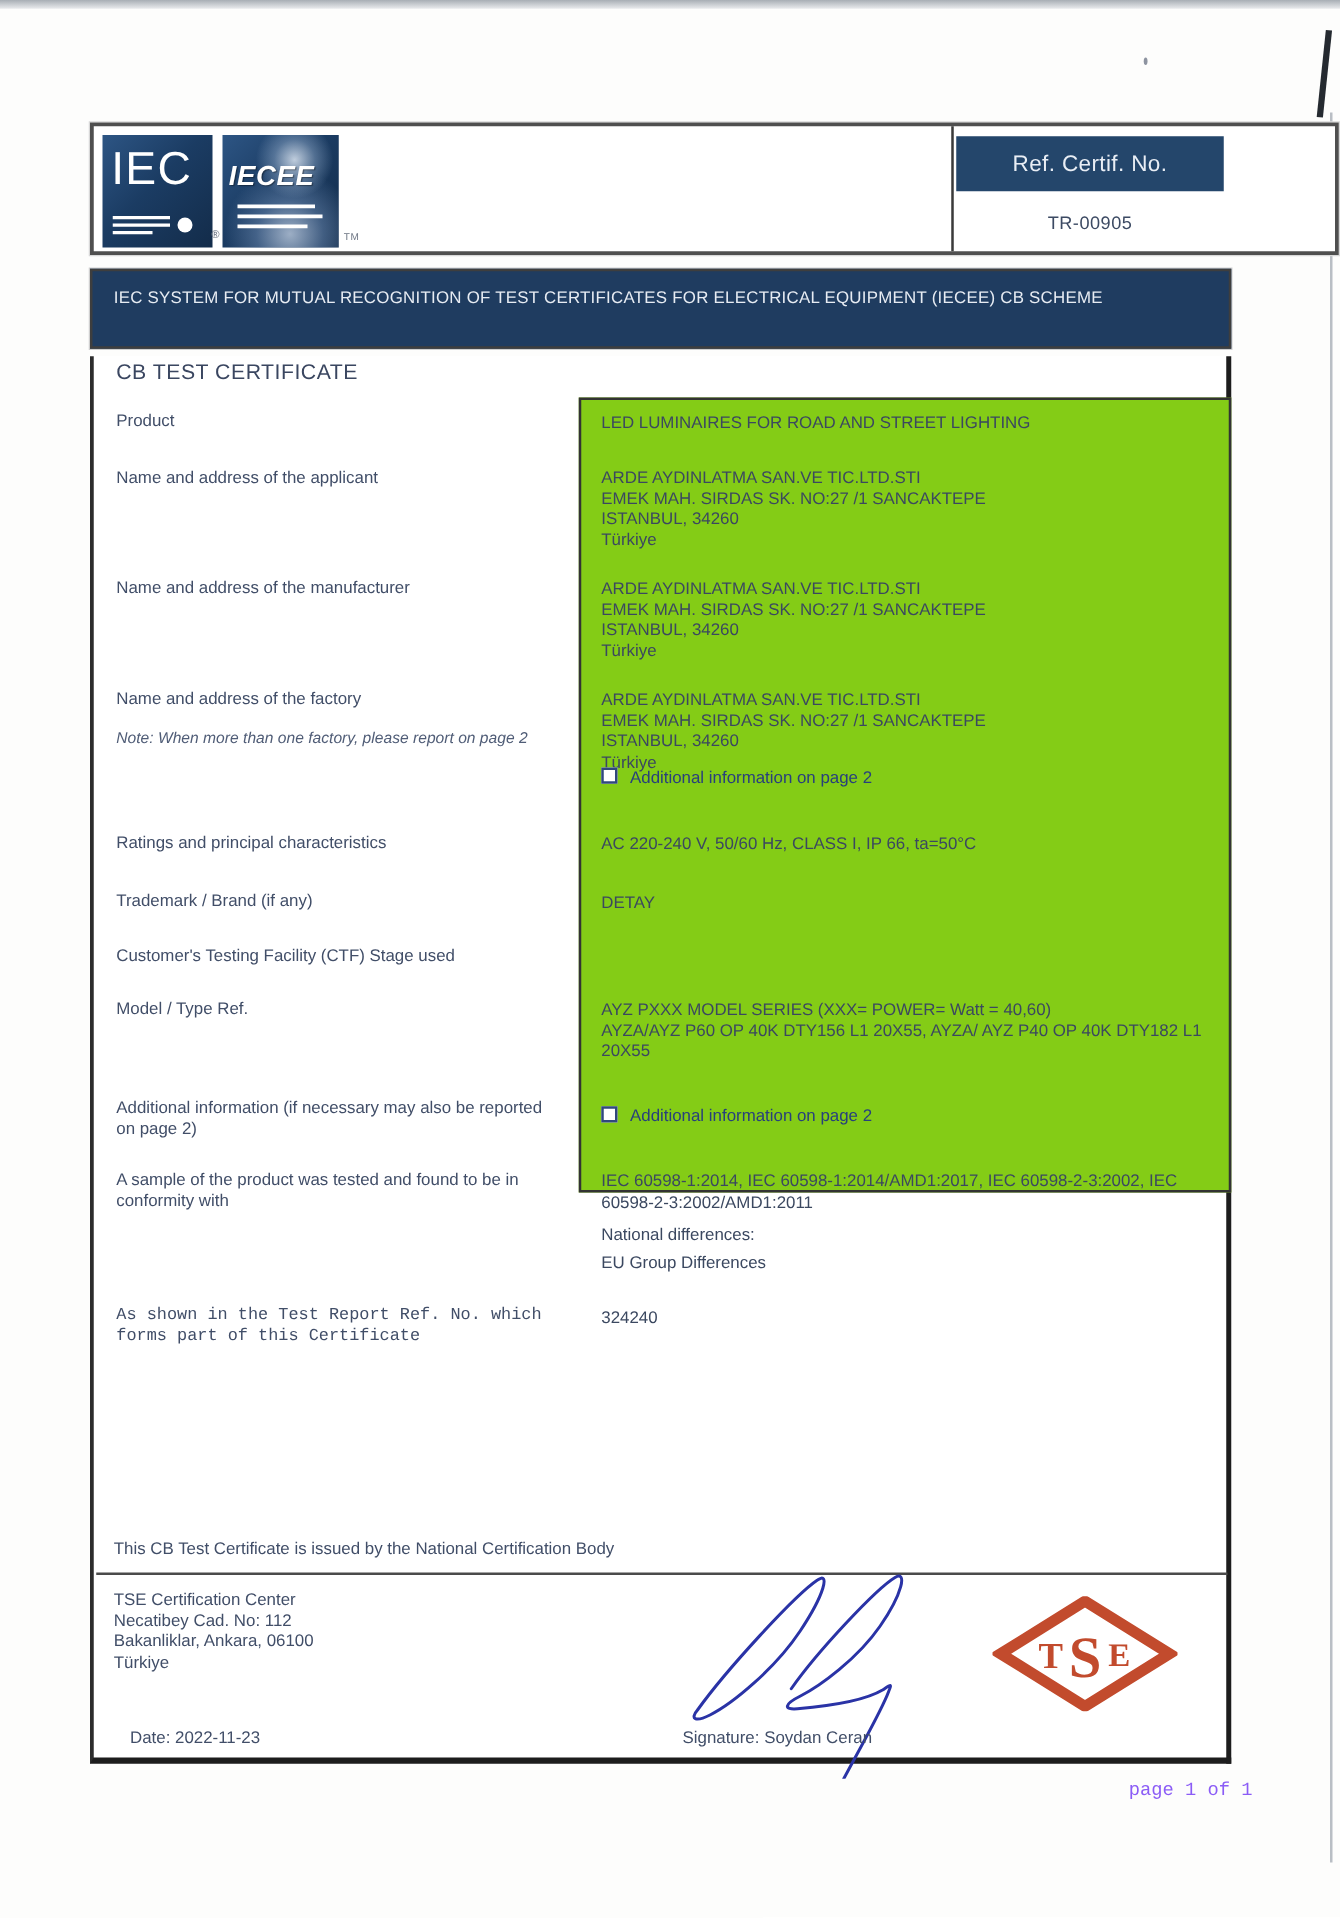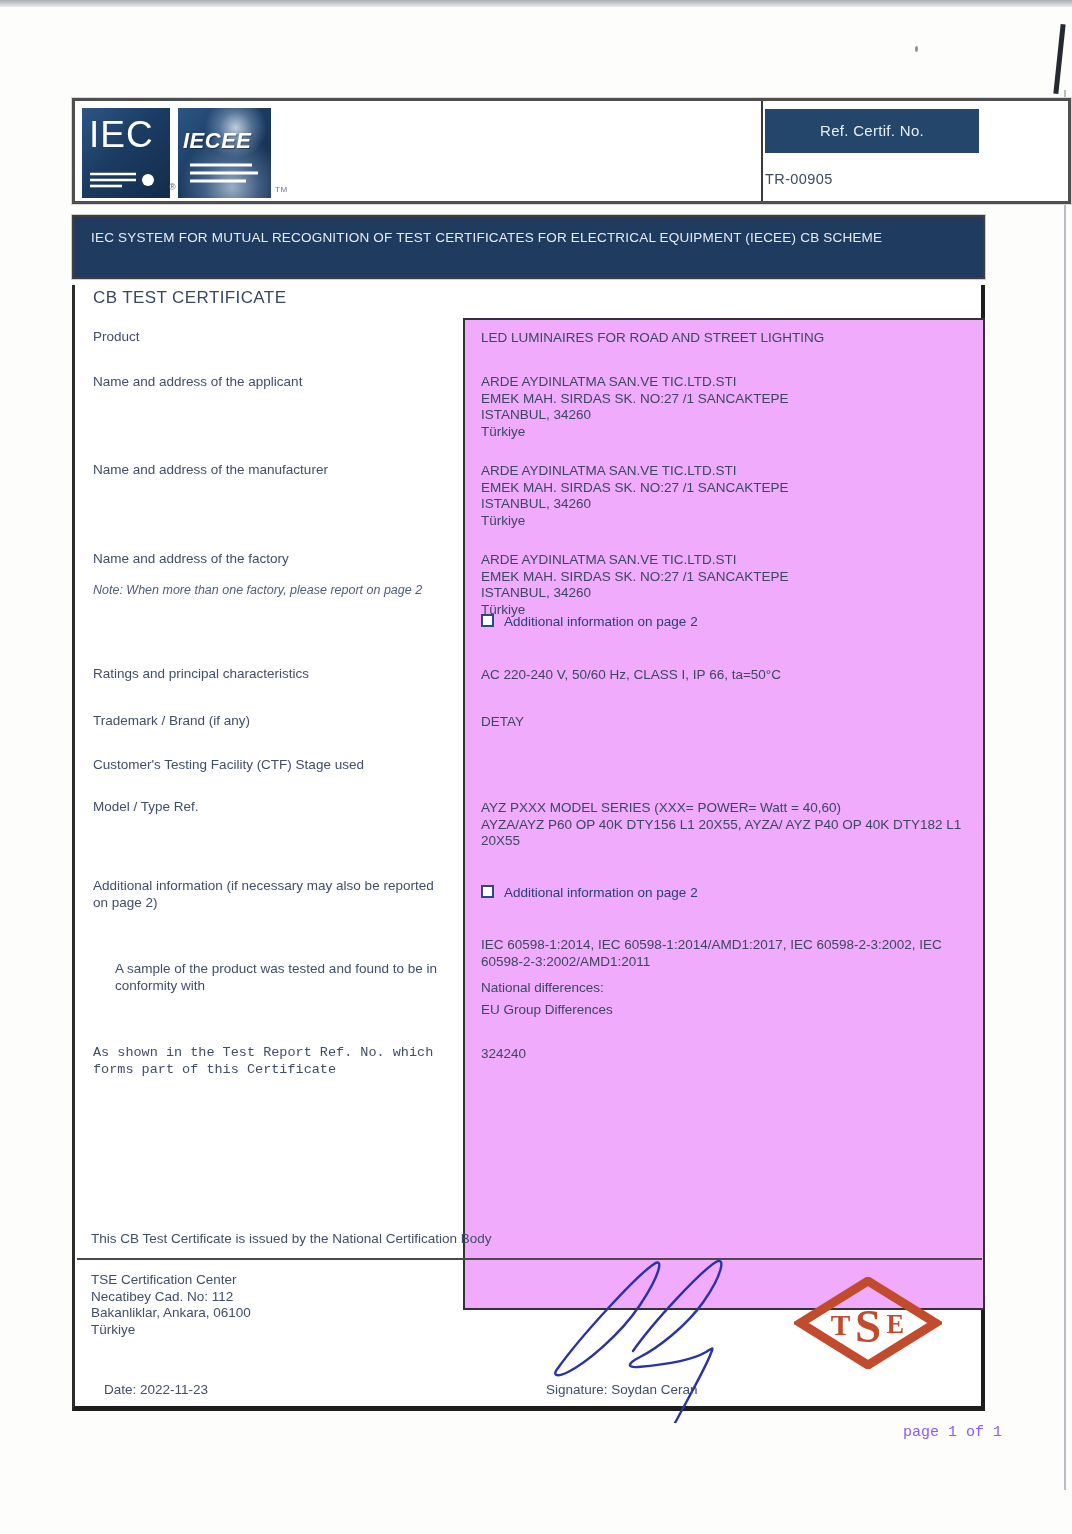--- a/index.html
+++ b/index.html
@@ -25,38 +25,38 @@
       radial-gradient(circle at 62% 22%, rgba(220,230,242,.85) 0%, rgba(150,175,205,.45) 18%, rgba(0,0,0,0) 34%),
       radial-gradient(circle at 58% 88%, rgba(190,205,225,.8) 0%, rgba(110,140,180,.5) 28%, rgba(0,0,0,0) 55%),
       linear-gradient(135deg,#2d5584 0%,#1b3c63 45%,#132c4a 100%); }
   .iec-text { position:absolute; left:7px; top:6px; color:#fff; font-size:37px; letter-spacing:1px; }
   .iecee-text { position:absolute; left:5px; top:20px; color:#fff; font-size:22px; font-weight:bold;
     font-style:italic; letter-spacing:.5px; text-shadow:1px 1px 1px rgba(0,0,0,.4); }
   .mark-reg { position:absolute; left:94px; top:81px; font-size:9px; color:#5d6676; }
   .mark-tm { position:absolute; left:200px; top:84px; font-size:8px; color:#6c7482; letter-spacing:.5px; }
   .ref-divider { position:absolute; left:686px; top:0; width:2px; height:100%; background:#3a3a3a; }
   .ref-head { position:absolute; left:690px; top:8px; width:214px; height:44px; background:#24466b;
-    color:#e9eef5; font-size:15px; text-align:center; line-height:44px; letter-spacing:.3px; }
+    color:#e9eef5; font-size:18px; text-align:center; line-height:44px; letter-spacing:.3px; }
   .ref-val { position:absolute; left:690px; top:52px; width:214px; height:46px;
-    color:#3c4a63; font-size:14.5px; line-height:52px; letter-spacing:.4px; }
+    color:#3c4a63; font-size:14.5px; text-align:center; line-height:52px; letter-spacing:.4px; }
   
   .banner { position:absolute; left:72px; top:215px; width:913px; height:64px;
     background:#1f3c60; border:2px solid #3e3e3e; box-shadow:0 0 0 1px #cfcfcf;
     color:#e7ecf3; font-size:13.5px; line-height:17px; letter-spacing:.2px;
     padding:12px 70px 0 17px; }
   
   .main-box { position:absolute; left:72px; top:285px; width:913px; height:1126px;
     border-left:3px solid #2c2c2c; border-right:4px solid #1d1d1d; border-bottom:5px solid #1d1d1d;
     background:#fff; }
   .doc-title { position:absolute; left:18px; top:3px; font-size:17px; color:#3a4660; letter-spacing:.4px; }
   .lbl { position:absolute; left:18px; width:358px; font-size:13.5px; line-height:16.5px; color:#414e68; }
   .note { position:absolute; left:18px; width:366px; font-size:12.5px; font-style:italic; color:#505d77; }
   
-  .value-box { position:absolute; left:388px; top:33px; width:522px; height:992px;
-    border:2px solid #333; background:#f0abfc; }
+  .value-box { position:absolute; left:388px; top:33px; width:522px; height:636px;
+    border:2px solid #333; background:#84cc16; }
   .val { position:absolute; left:16px; width:492px; font-size:13.5px; line-height:16.5px; color:#3b4860; }
   .checkbox-row { position:absolute; left:16px; display:flex; align-items:flex-start; gap:10px; }
   .checkbox { width:13px; height:13px; border:2px solid #30487e; background:#fff; flex:none; }
   .checkbox-label { font-size:13.5px; color:#28407c; font-weight:500; }
   
   .issued { position:absolute; left:16px; top:946px; font-size:13.5px; color:#414e68; }
   .hr { position:absolute; left:2px; top:973px; width:905px; height:2px; background:#4a4a4a; }
   .ncb { position:absolute; left:16px; top:987px; font-size:13.5px; line-height:16.5px; color:#414e68; }
   .date-row { position:absolute; left:16px; top:1097px; font-size:13.5px; color:#414e68;margin-left:13px; }
   .sig-row { position:absolute; left:471px; top:1097px; font-size:13.5px; color:#414e68; }
@@ -111,21 +111,21 @@
     <div class="lbl" style="top:44px;">Product</div>
     <div class="lbl" style="top:89px;">Name and address of the applicant</div>
     <div class="lbl" style="top:177px;">Name and address of the manufacturer</div>
     <div class="lbl" style="top:266px;">Name and address of the factory</div>
     <div class="note" style="top:298px;">Note: When more than one factory, please report on page 2</div>
     <div class="lbl" style="top:381px;">Ratings and principal characteristics</div>
     <div class="lbl" style="top:428px;">Trademark / Brand (if any)</div>
     <div class="lbl" style="top:472px;">Customer's Testing Facility (CTF) Stage used</div>
     <div class="lbl" style="top:514px;">Model / Type Ref.</div>
     <div class="lbl" style="top:593px;">Additional information (if necessary may also be reported on page 2)</div>
-    <div class="lbl" style="top:676px;margin-left:22px;">A sample of the product was tested and found to be in conformity with</div>
+    <div class="lbl" style="top:651px;">A sample of the product was tested and found to be in conformity with</div>
     <div class="lbl" style="top:760px;font-family:Liberation Mono, monospace;">As shown in the Test Report Ref. No. which forms part of this Certificate</div>
 
     <div class="value-box">
       <div class="val" style="top:10px;">LED LUMINAIRES FOR ROAD AND STREET LIGHTING</div>
 
       <div class="val" style="top:54px;">
         <div>ARDE AYDINLATMA SAN.VE TIC.LTD.STI</div>
         <div>EMEK MAH. SIRDAS SK. NO:27 /1 SANCAKTEPE</div>
         <div>ISTANBUL, 34260</div>
         <div>Türkiye</div>

